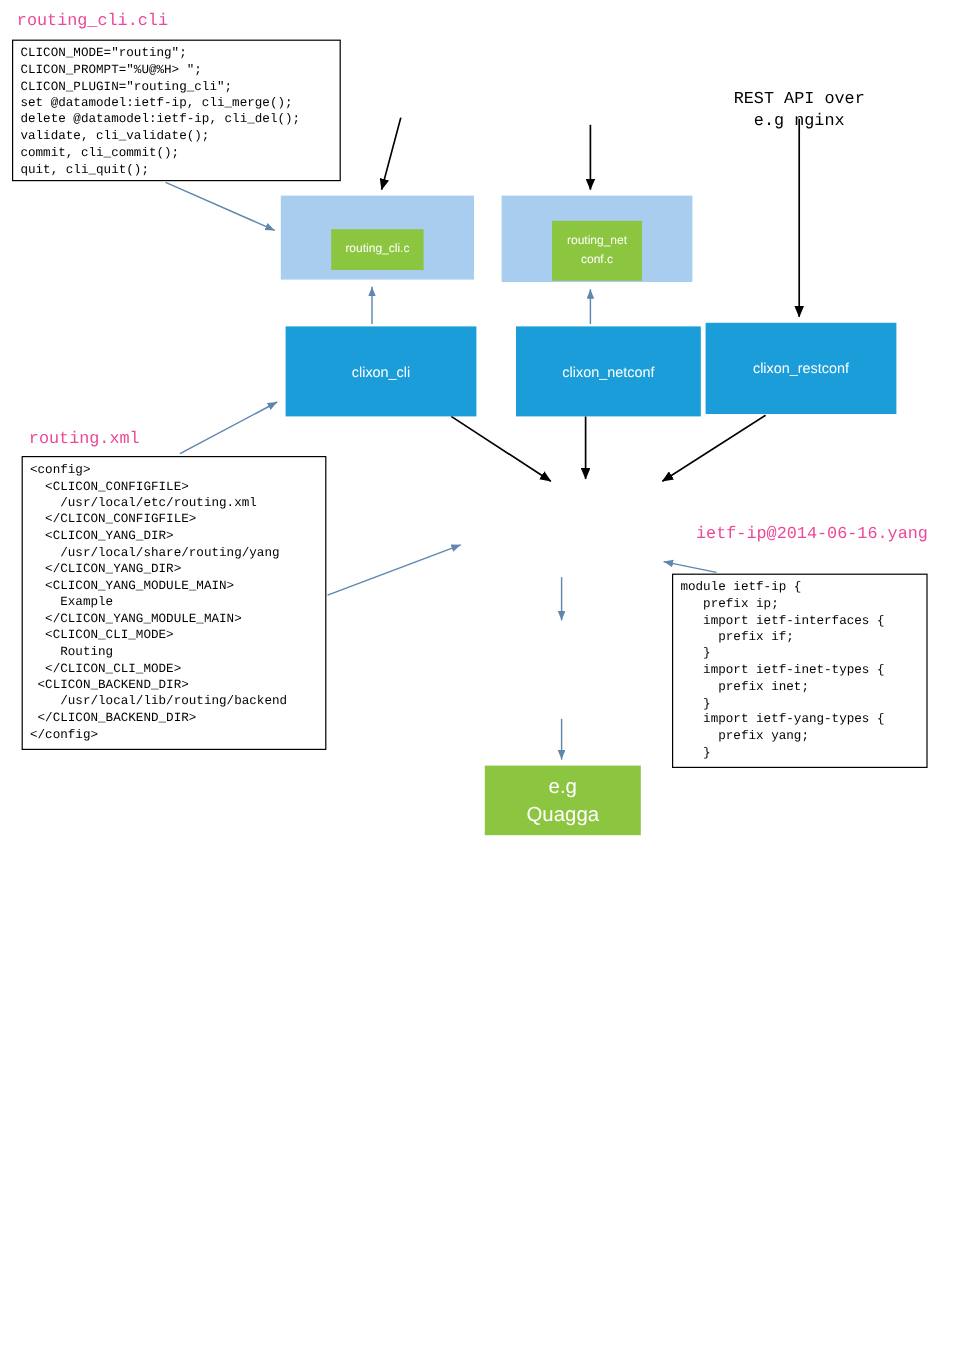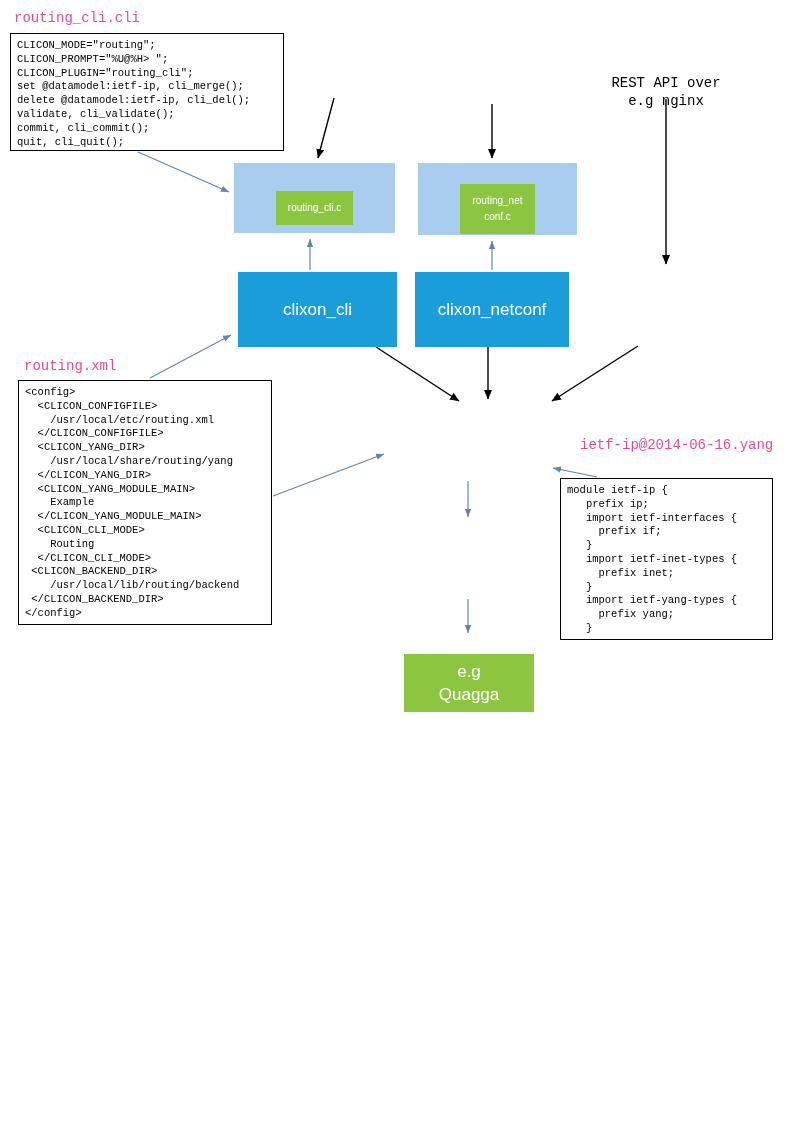--- a/index.html
+++ b/index.html
@@ -70,21 +70,21 @@
     white-space: pre-line;
     margin-top: 20px;
   }
   .process-box {
     position: absolute;
     background: var(--process-blue);
     color: #fff;
     display: flex;
     align-items: center;
     justify-content: center;
-    font-size: 17px;
+    font-size: 12px;
     white-space: pre;
   }
   .external-box {
     position: absolute;
     background: var(--plugin-green);
     color: #fff;
     display: flex;
     align-items: center;
     justify-content: center;
     text-align: center;
@@ -173,18 +173,19 @@
     <div class="plugin-box">routing_cli.c</div>
   </div>
 
   <div class="container-box" style="left:418px; top:163px; width:159px; height:72px;">
     <div class="plugin-box">routing_net
 conf.c</div>
   </div>
 
 
   <div class="process-box" style="left:238px; top:272px; width:159px; height:75px;">clixon_cli</div>
-  <div class="process-box" style="left:415px; top:272px; width:154px; height:75px;">clixon_netconf</div>
+  <div class="process-box" style="left:430px; top:272px; width:154px; height:75px;">clixon_netconf</div>
+  <div class="process-box" style="left:588px; top:269px; width:159px; height:76px;">clixon_restconf</div>
 
-  <div class="external-box" style="left:404px; top:638px; width:130px; height:58px;margin-top:16px;">e.g
+  <div class="external-box" style="left:404px; top:638px; width:130px; height:58px;">e.g
 Quagga</div>
 
 </div>
 
 </body></html>

